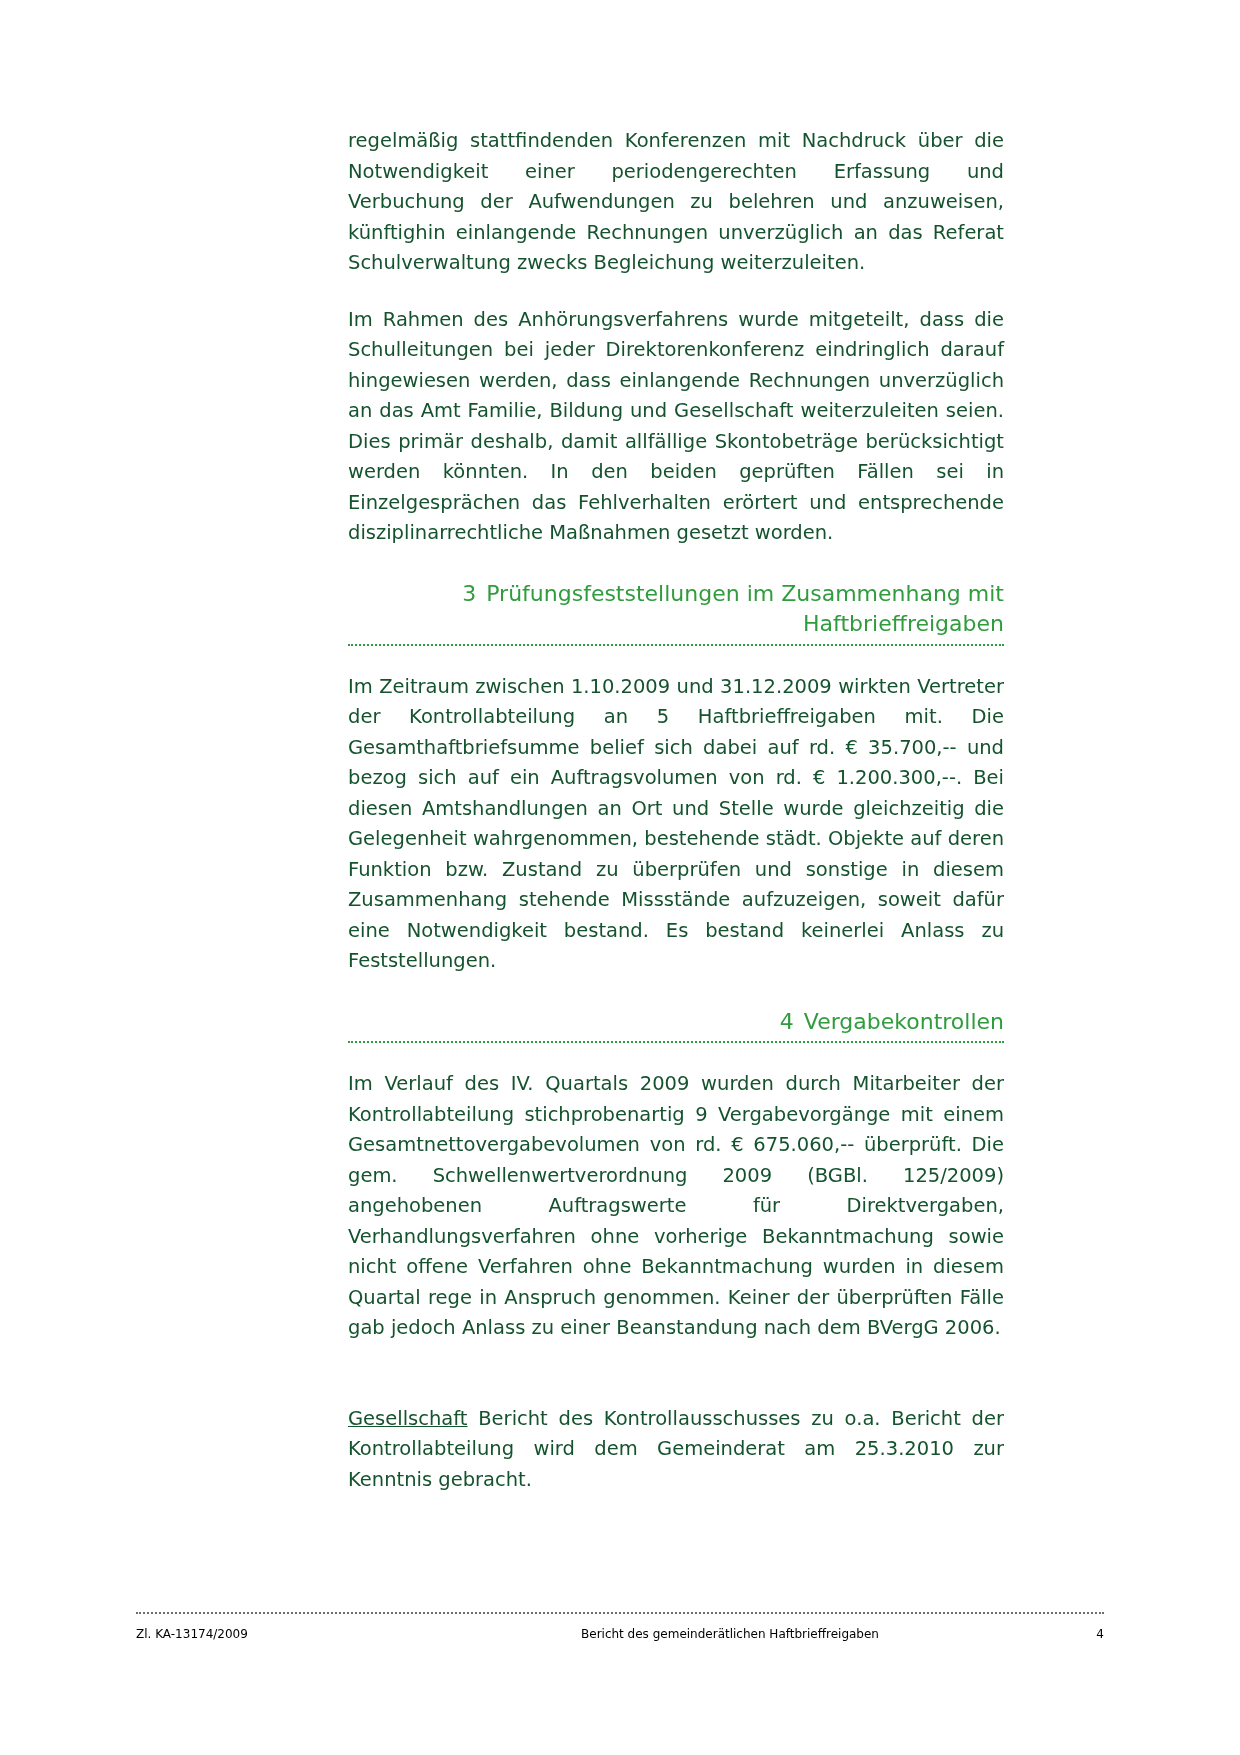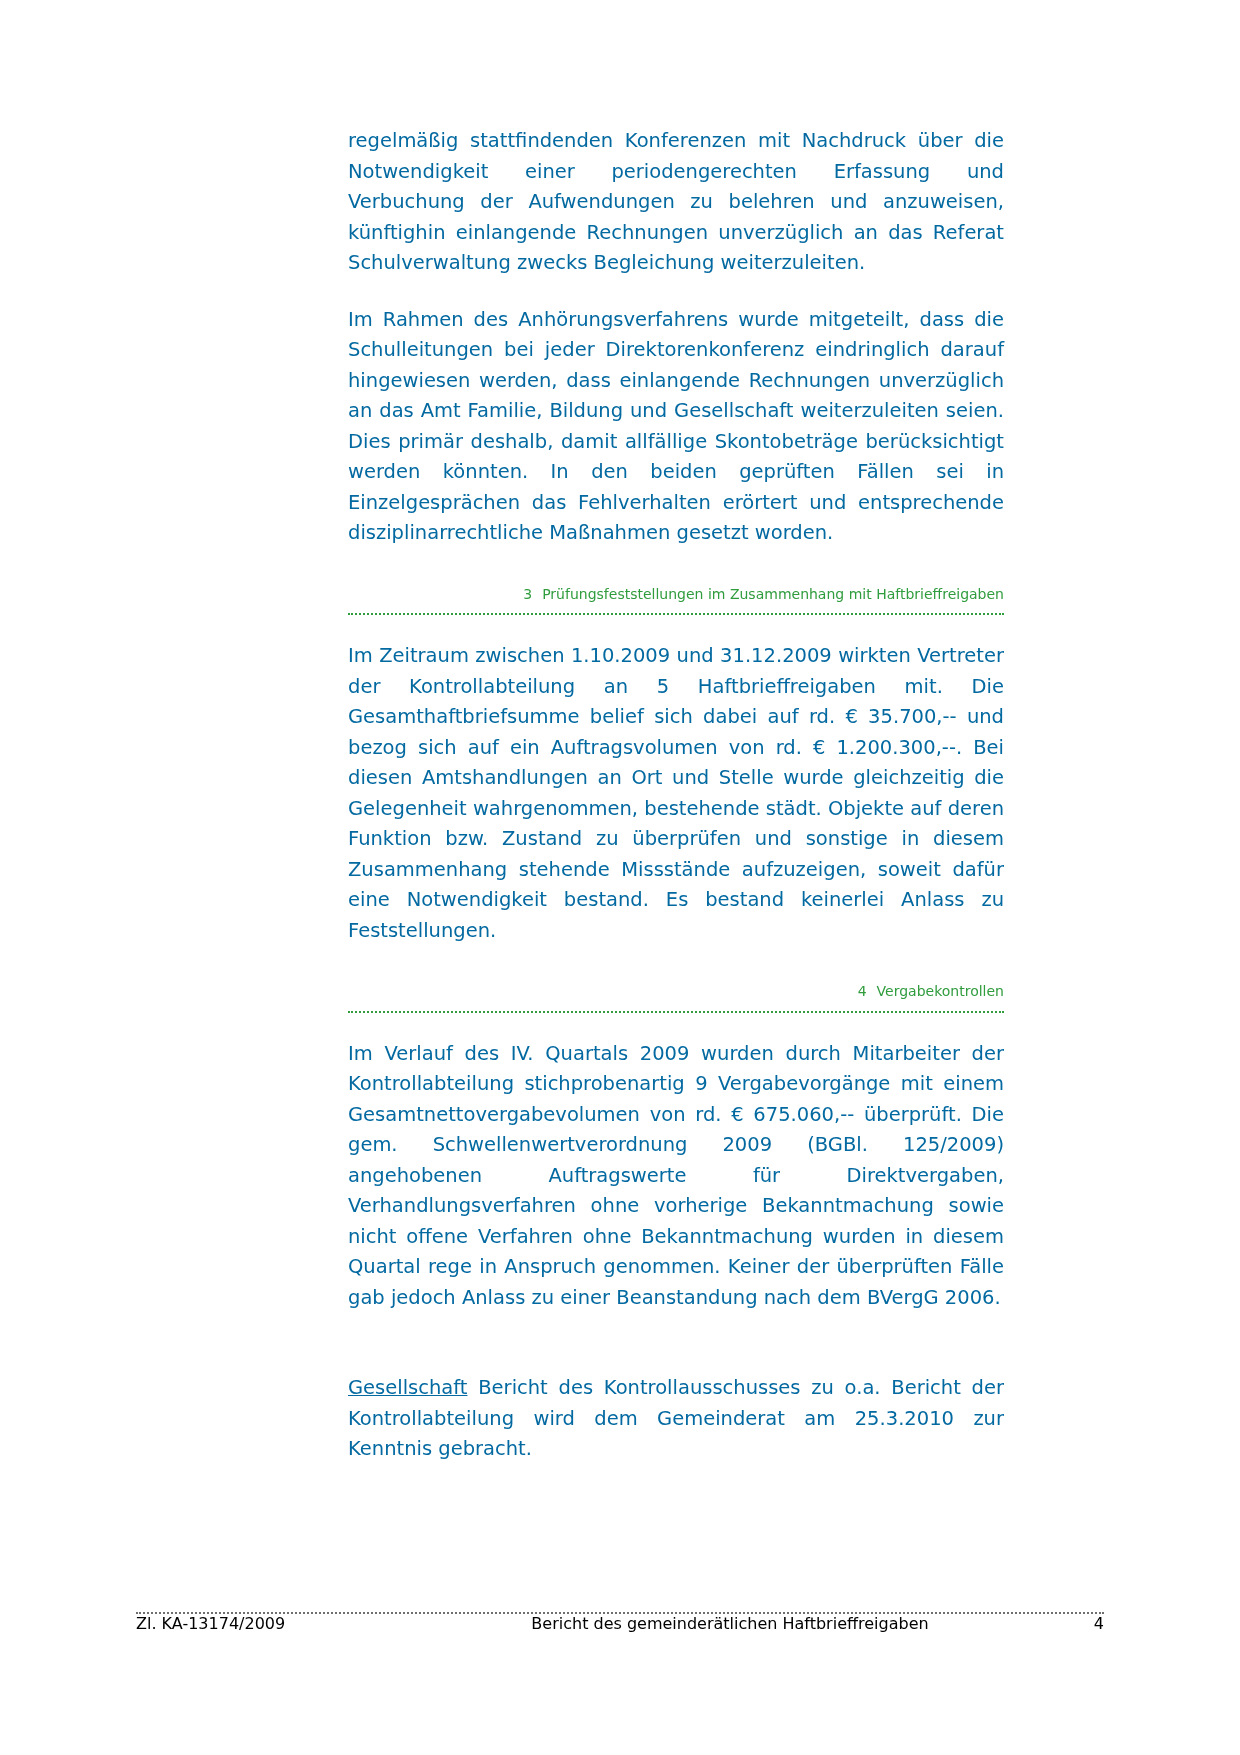--- a/index.html
+++ b/index.html
@@ -26,28 +26,28 @@
     left: 348px;
     top: 126px;
     width: 656px;
   }
   p.body-text {
     margin: 0 0 26px 0;
     font-size: 19.5px;
     line-height: 30.5px;
     text-align: justify;
     text-justify: inter-word;
-    color: #0369a1;
+    color: #14532d;
   }
   p.body-text:last-child { margin-bottom: 0; }
 
   .section-head {
     margin: 30px 0 0 0;
     text-align: right;
-    font-size: 14px;
+    font-size: 22px;
     line-height: 30.5px;
     color: #2f9c3d;
   }
   .section-head .num {
     margin-right: 10px;
   }
   .sec-rule {
     margin-top: 4px;
     border-top: 2px dotted #2f9c3d;
     height: 0;
@@ -72,21 +72,22 @@
     width: 968px;
   }
   .footer-rule {
     border-top: 2px dotted #6f6f6f;
     height: 0;
   }
   .footer-row {
     display: flex;
     align-items: center;
     justify-content: space-between;
-    font-size: 16px;
+    margin-top: 13px;
+    font-size: 12px;
     color: #000;
   }
   .footer-left { width: 280px; text-align: left; }
   .footer-center { flex: 1; text-align: center; }
   .footer-right { width: 60px; text-align: right; }
 </style>
 </head>
 <body>
 
 <div class="page">

